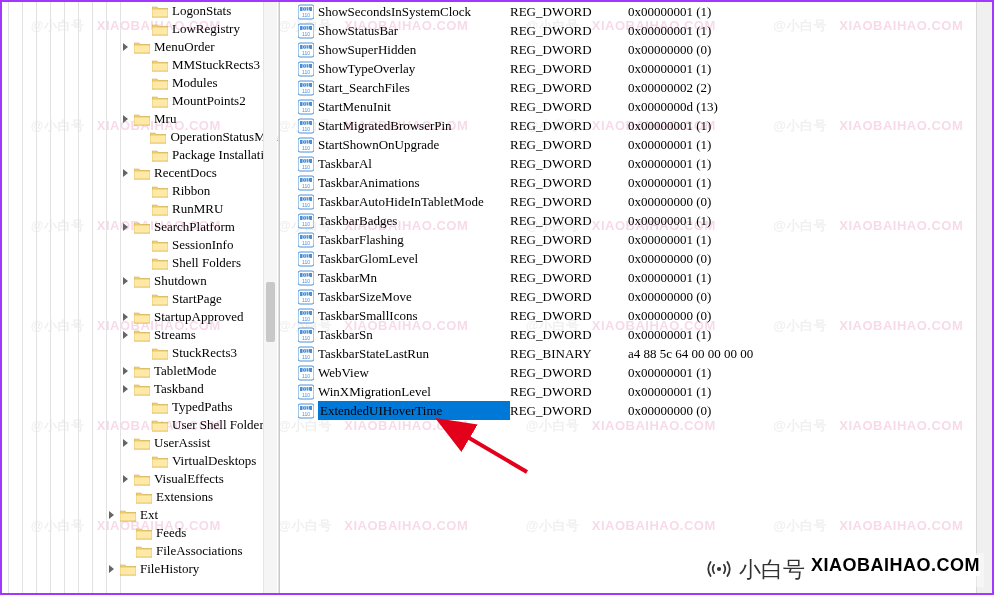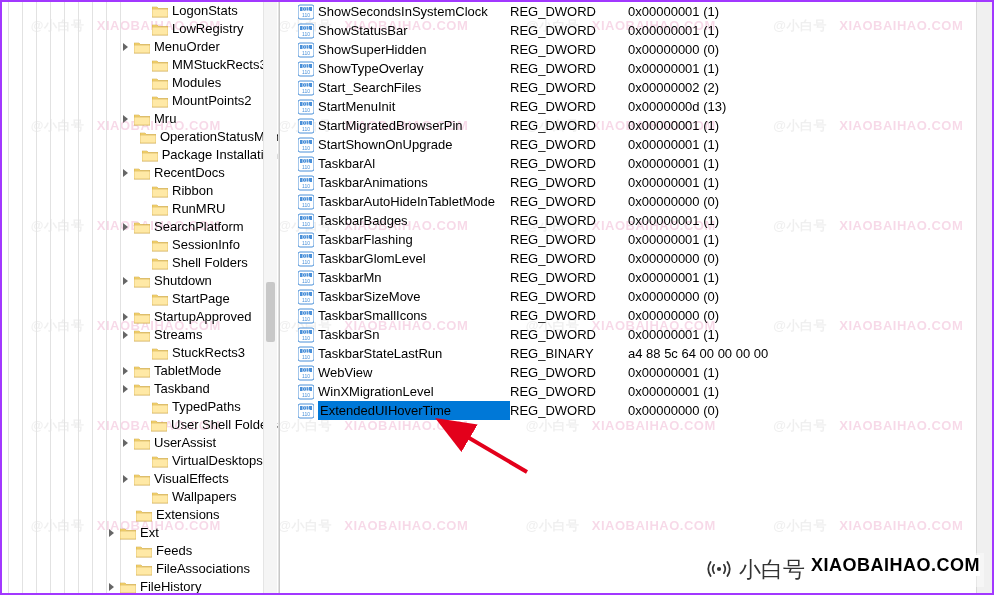--- a/index.html
+++ b/index.html
@@ -15,21 +15,21 @@
 }
 
 
 .wm-layer { position:absolute; inset:0; pointer-events:none; z-index:0; }
 .wm-row { position:absolute; width:100%; display:flex; justify-content:space-around; opacity:.18; font-size:13px; color:#d08; font-weight:600; letter-spacing:.5px; }
 .wm-row span { white-space:nowrap; }
 .wm-row .a { color:#aaa; }
 .wm-row .b { color:#d63384; }
 
 
-.pane { position:absolute; top:0; bottom:0; display:flex; flex-direction:column; z-index:1; }
+.pane { position:absolute; top:0; bottom:0; display:flex; flex-direction:column; z-index:1;font-family:Liberation Serif, serif; }
 .tree-pane { left:0; width:276px; overflow:hidden; }
 .splitter { position:absolute; left:276px; top:0; bottom:0; width:2px; background:#e0e0e0; border-right:1px solid #c8c8c8; cursor:col-resize; z-index:2; }
 .list-pane { left:278px; right:0; overflow:hidden; }
 .scrollbar-v { position:absolute; right:0; top:0; bottom:0; width:16px; background:#f0f0f0; border-left:1px solid #d8d8d8; z-index:3; }
 
 
 .guides { position:absolute; top:-6px; bottom:0; left:0; z-index:0; }
 .guides div { position:absolute; top:0; bottom:0; width:1px; background:#e2e2e2; }
 .tree { position:relative; z-index:1; padding-top:0; }
 .tree-row { display:flex; align-items:center; height:18px; line-height:18px; padding-left:0; }
@@ -341,27 +341,20 @@
       <div class="tree-row" style="padding-left: 118px;">
         <span class="exp">
           <svg width="8" height="8">
             <path d="M1 0 L6 4 L1 8 Z" fill="#666"></path>
           </svg>
         </span>
         <svg class="folder" viewBox="0 0 16 13">
           <use href="#folder-ico"></use>
         </svg>
         <span class="label">VisualEffects</span>
-      </div>
-      <div class="tree-row" style="padding-left: 136px;">
-        <span class="exp empty"></span>
-        <svg class="folder" viewBox="0 0 16 13">
-          <use href="#folder-ico"></use>
-        </svg>
-        <span class="label">Wallpapers</span>
       </div>
       <div class="tree-row" style="padding-left: 120px;">
         <span class="exp empty"></span>
         <svg class="folder" viewBox="0 0 16 13">
           <use href="#folder-ico"></use>
         </svg>
         <span class="label">Extensions</span>
       </div>
       <div class="tree-row current" style="padding-left: 104px;">
         <span class="exp">

